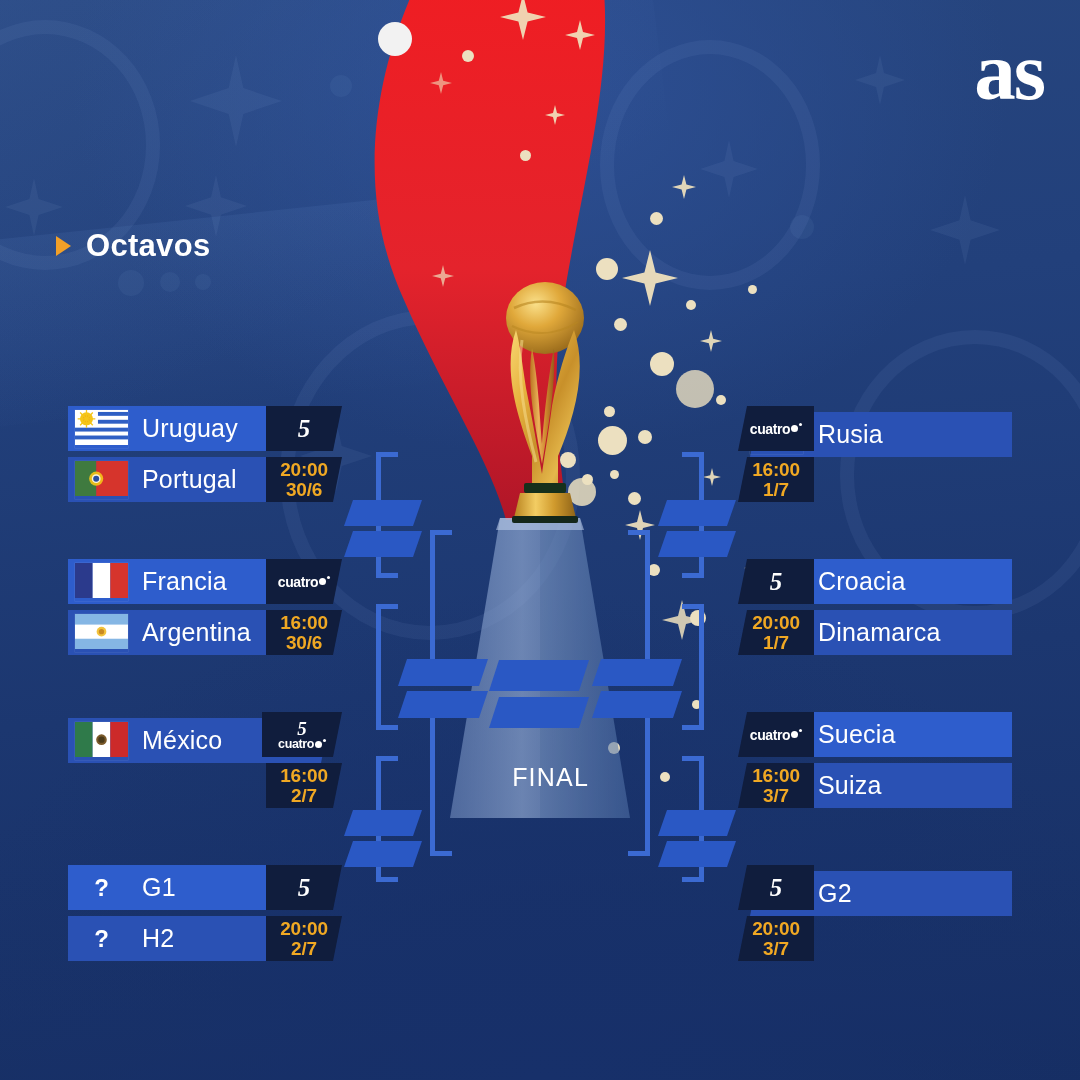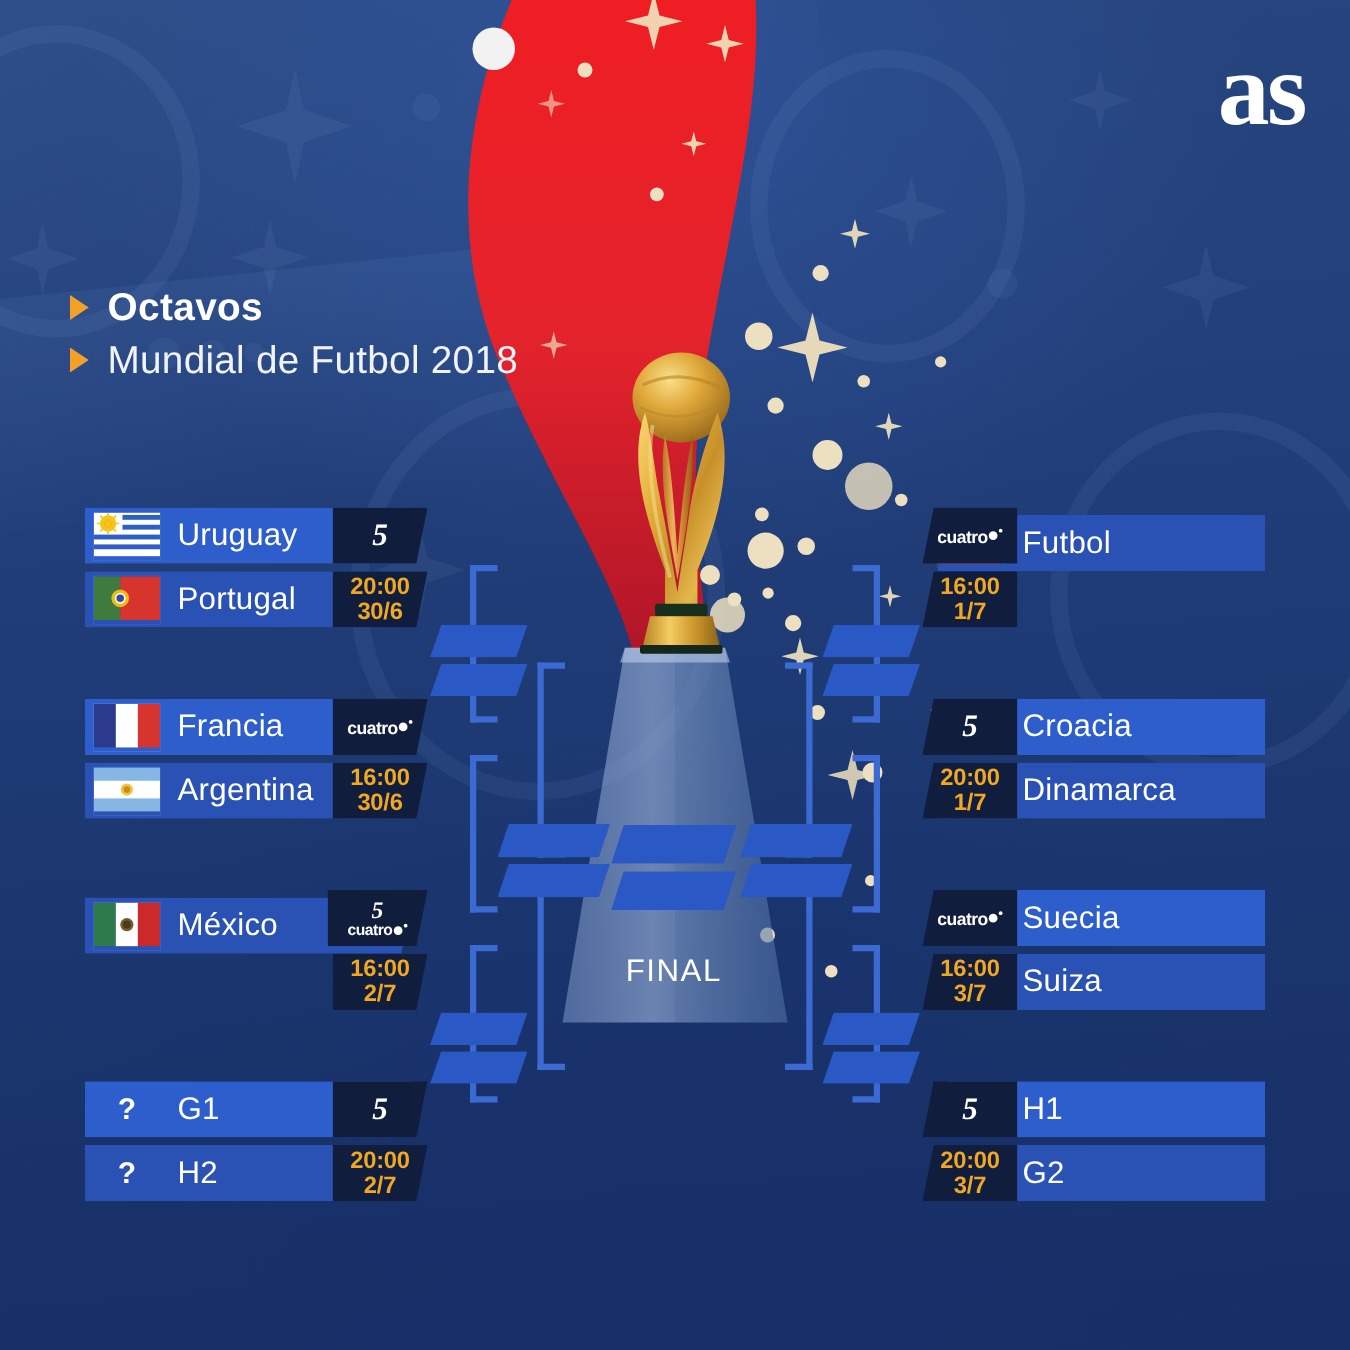--- a/index.html
+++ b/index.html
@@ -155,21 +155,21 @@
   .sf-pair { position:absolute; width:90px; }
   .sf-bar { height:27px; background:#2a58c4; }
   .sf-bar + .sf-bar { margin-top:5px; }
   .sf-pair .sf-bar { clip-path:polygon(9px 0,100% 0,calc(100% - 9px) 100%,0 100%); }
 
   .final-pair { position:absolute; left:489px; top:660px; width:100px; }
   .final-bar { height:31px; background:#2a58c4;
                clip-path:polygon(10px 0,100% 0,calc(100% - 10px) 100%,0 100%); }
   .final-bar + .final-bar { margin-top:6px; }
   #final-label {
-    position:absolute; left:489px; top:763px; width:100px; text-align:center;
+    position:absolute; left:489px; top:763px; width:100px; text-align:right;
     color:#ffffff; font-size:25px; font-weight:400; letter-spacing:1.2px;
   }
 
   
   .hook { position:absolute; }
   .hook .v { position:absolute; width:5px; background:#3b6ad2; left:0; top:0; bottom:0; }
   .hook .t { position:absolute; height:5px; width:22px; background:#3b6ad2; top:0; }
   .hook .b { position:absolute; height:5px; width:22px; background:#3b6ad2; bottom:0; }
   .hook.faceL .t, .hook.faceL .b { left:0; }
   .hook.faceR .t, .hook.faceR .b { right:0; }
@@ -314,24 +314,20 @@
     <rect x="20" y="238" width="66" height="7" rx="2" fill="#14271a"></rect>
   </svg>
 
   <div id="as-logo">as</div>
 
   <div id="heading">
     <div class="h-row">
       <span class="tri"></span>
       <span class="h-line1">Octavos</span>
     </div>
-    <div class="h-row">
-      <span class="tri"></span>
-      <span class="h-line2">Mundial de Futbol 2018</span>
-    </div>
   </div>
 
   <div>
 
     <div class="hook faceL" style="left:376px; top:452px; width:22px; height:126px;">
       <div class="v"></div>
         <div class="t"></div>
         <div class="b"></div>
       </div>
     <div class="hook faceL" style="left:376px; top:604px; width:22px; height:126px;">
@@ -525,21 +521,21 @@
     </div>
       </div>
       <div class="match right" style="top: 406px;">
         <div class="row r2">
         <span class="bar"></span>
         <span class="flag"><svg viewBox="0 0 60 40">
               <rect width="60" height="13.4" fill="#fff"></rect>
       <rect y="13.4" width="60" height="13.2" fill="#2b4a9e"></rect>
       <rect y="26.6" width="60" height="13.4" fill="#cc3a2b"></rect>
             </svg></span>
-          <span class="tname">Futbol</span>
+          <span class="tname">Rusia</span>
       </div>
         <div class="endpanel" style="top:0;">
           <span class="logocuatro">cuatro<i class="cdot"></i><i class="cdot2"></i></span>
         </div>
         <div class="endpanel" style="top:51px;">
       <span class="time">16:00</span>
       <span class="date">1/7</span>
     </div>
       </div>
       <div class="match right" style="top: 559px;">
@@ -604,25 +600,20 @@
       </div>
         <div class="endpanel" style="top:0;">
           <span class="logocuatro">cuatro<i class="cdot"></i><i class="cdot2"></i></span>
         </div>
         <div class="endpanel" style="top:51px;">
       <span class="time">16:00</span>
       <span class="date">3/7</span>
     </div>
       </div>
       <div class="match right" style="top: 865px;">
-        <div class="row r1">
-        <span class="bar"></span>
-        <span class="qmark">?</span>
-          <span class="tname">H1</span>
-      </div>
         <div class="row r2">
         <span class="bar"></span>
         <span class="qmark">?</span>
           <span class="tname">G2</span>
       </div>
         <div class="endpanel" style="top:0;">
           <span class="logo5">5</span>
         </div>
         <div class="endpanel" style="top:51px;">
       <span class="time">20:00</span>

